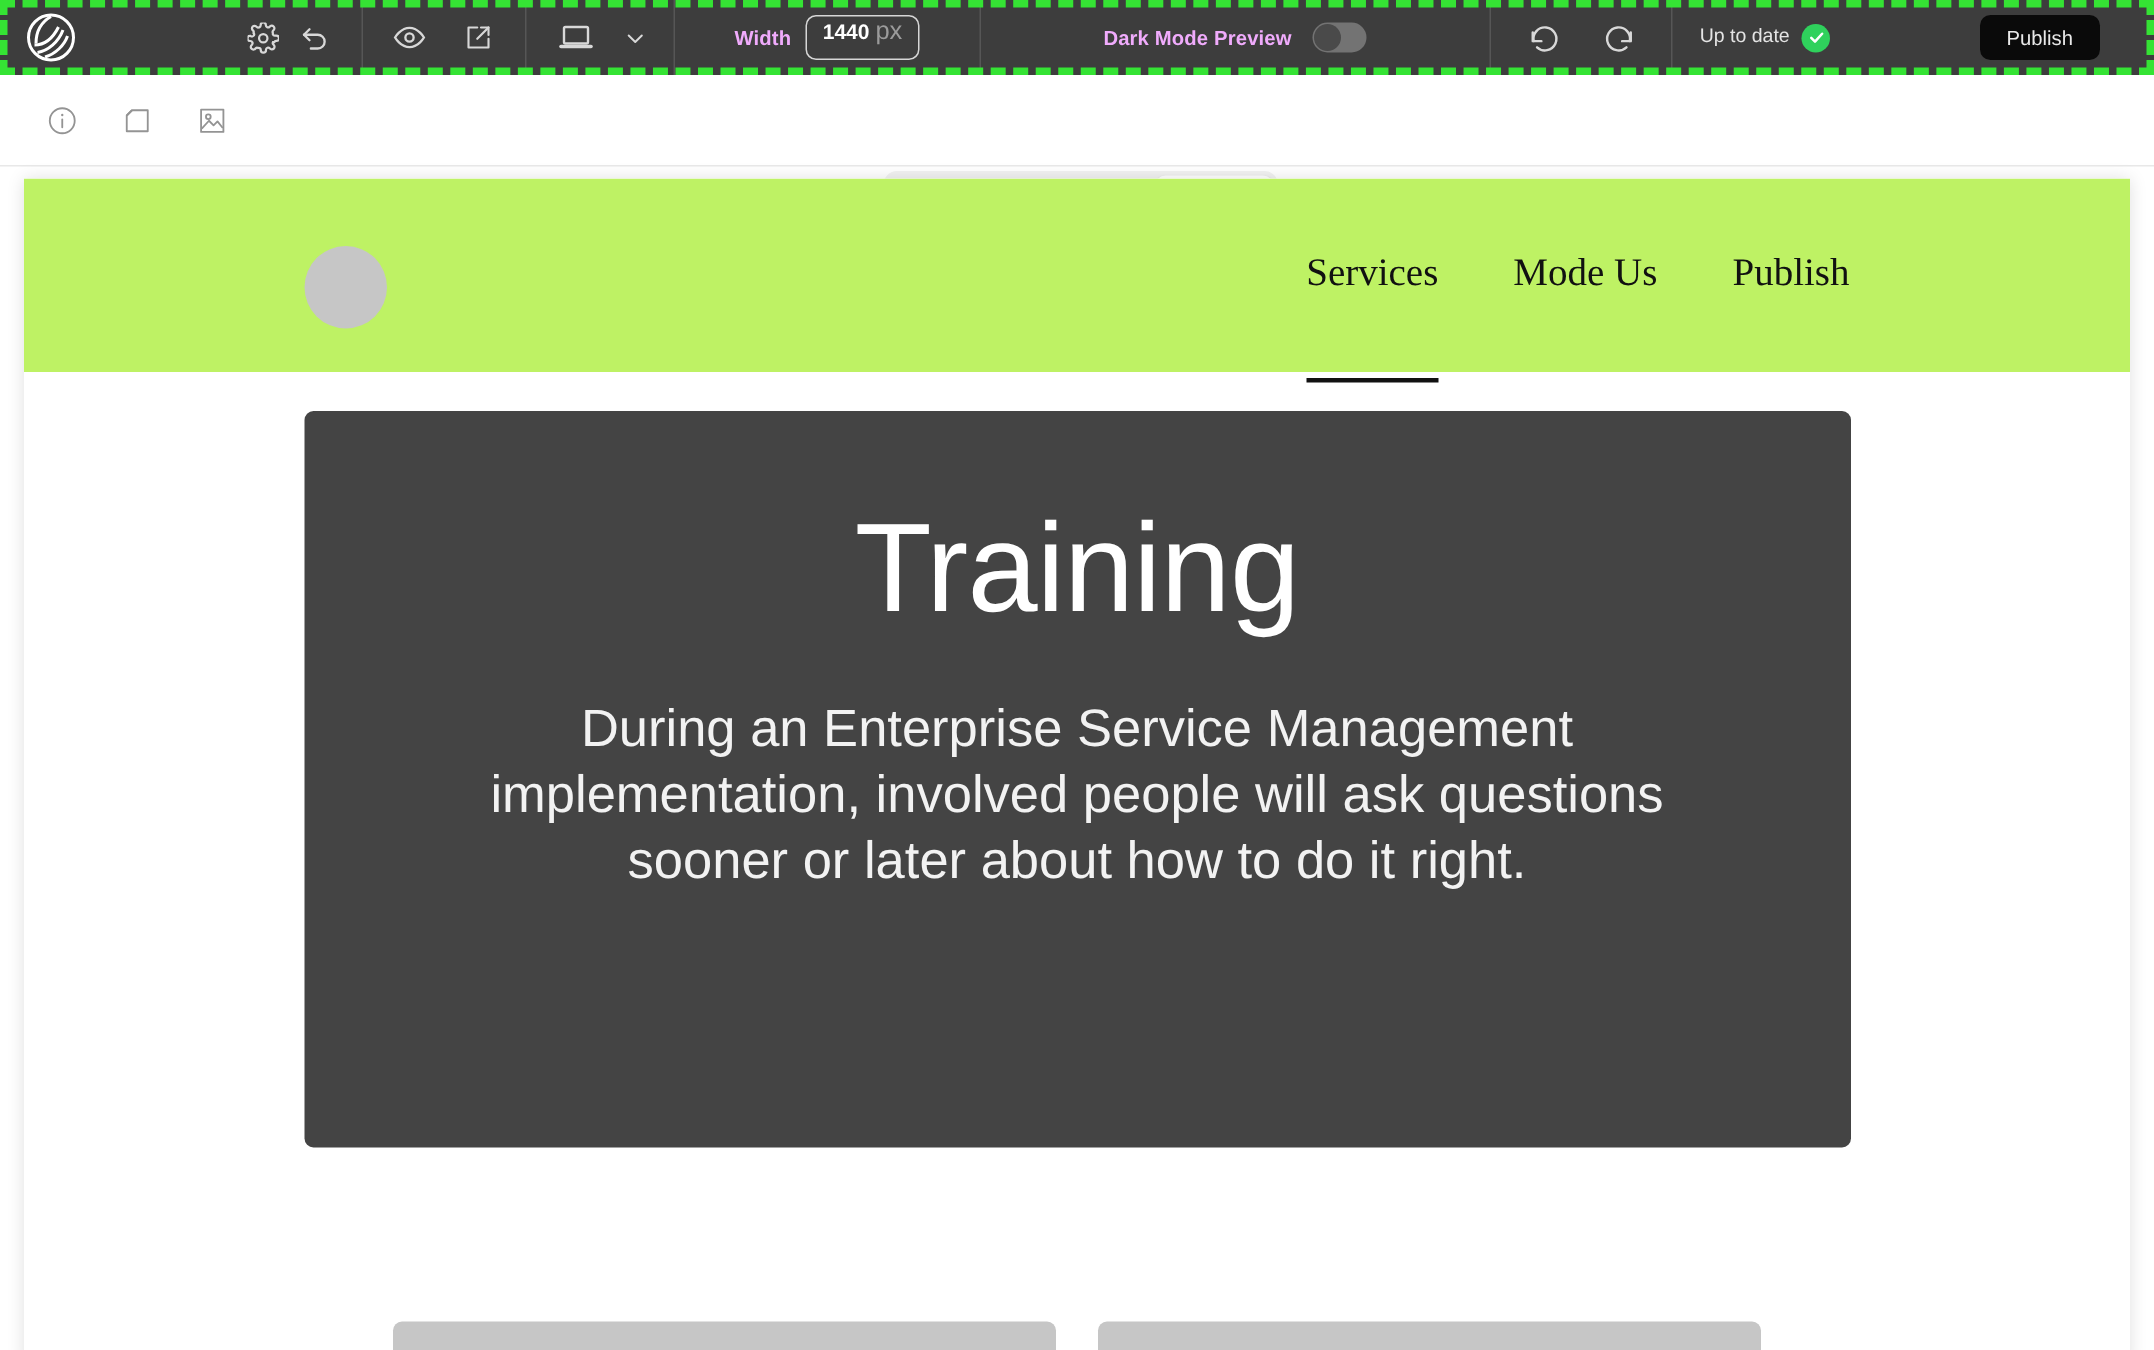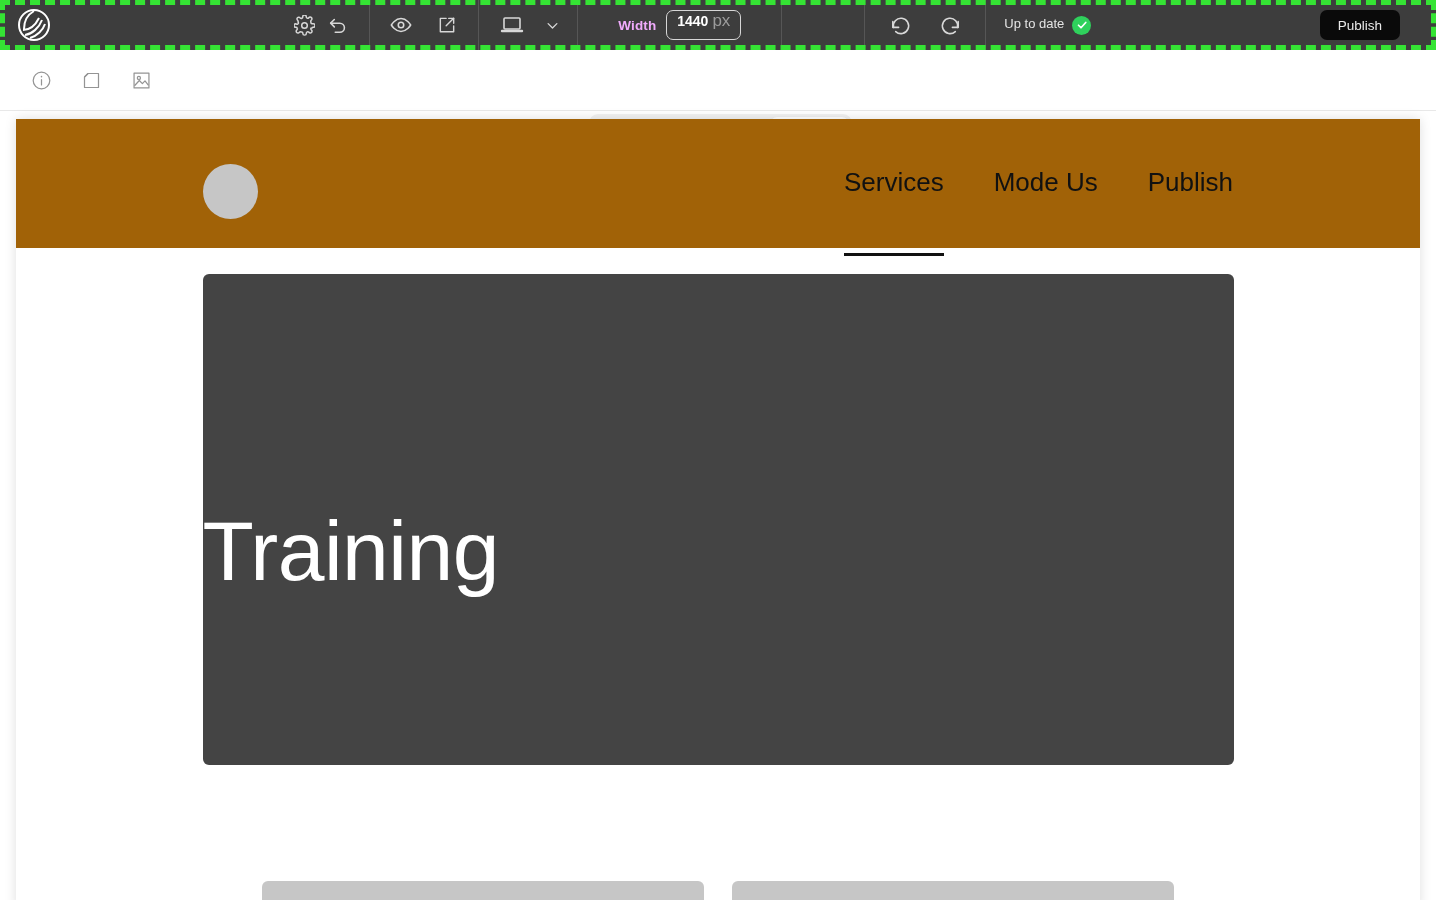--- a/index.html
+++ b/index.html
@@ -111,22 +111,23 @@
   
   #preview-canvas {
     position: absolute; left: 16px; top: 119px;
     width: 1404px; height: 790px;
     background: #ffffff;
     box-shadow: 0 0 11px rgba(0,0,0,.13);
     overflow: hidden;
   }
 
   #site-header {
-    height: 129px; background: #a16207;
+    height: 129px; background: #bef264;
     position: relative;
+    font-family: Liberation Serif, serif;
   }
   #site-logo-placeholder {
     position: absolute; left: 187px; top: 45px;
     width: 55px; height: 55px; border-radius: 50%;
     background: #c6c6c6;
   }
   #site-nav {
     position: absolute; right: 187px; top: 0;
     height: 129px; display: flex; align-items: center; gap: 50px;
   }
@@ -136,21 +137,21 @@
   }
   .nav-link.active::after {
     content: ""; position: absolute;
     left: 0; right: 0; bottom: -55px;
     height: 3px; background: #111111;
   }
 
   #hero-card {
     margin: 26px auto 0; width: 1031px; height: 491px;
     background: #444444; border-radius: 6px;
-    display: flex; 
+    display: flex; flex-direction: column;
     align-items: center; justify-content: flex-start;
     padding-top: 62px;
   }
   #hero-title {
     color: #ffffff; font-size: 84px; font-weight: normal;
     line-height: 1; letter-spacing: -.5px;
   }
   #hero-subtitle {
     color: #f2f2f2; font-size: 35px; line-height: 1.26;
     text-align: center; max-width: 790px; margin-top: 44px;
@@ -235,20 +236,26 @@
   <div class="tb-group" style="padding-left:40px">
     <span class="tb-label">Width</span>
     <div id="width-field">
       <span id="width-value">1440</span>
       <span id="width-unit">px</span>
     </div>
   </div>
 
   <div class="tb-divider" style="margin-left:40px"></div>
 
+  <div class="tb-group" style="padding-left:82px">
+    <span class="tb-label">Dark Mode Preview</span>
+    <div id="dark-mode-toggle">
+      <div class="knob"></div>
+    </div>
+  </div>
 
   <div class="tb-divider" style="margin-left:82px"></div>
 
   <div class="tb-group" style="padding:0 18px; gap:16px">
     <div class="tb-icon">
       <svg width="23" height="23" viewBox="0 0 24 24" fill="none" stroke="currentColor" stroke-width="1.7" stroke-linecap="round" stroke-linejoin="round">
         <path d="M4 8 L4 14 L10 14"></path>
         <path d="M4.6 14 A8 8 0 1 1 7 18.3"></path>
       </svg>
     </div>
@@ -339,19 +346,20 @@
     <div id="site-logo-placeholder"></div>
     <div id="site-nav">
       <span class="nav-link active">Services</span>
       <span class="nav-link">Mode Us</span>
       <span class="nav-link">Publish</span>
     </div>
   </div>
 
   <div id="hero-card">
     <h1 id="hero-title">Training</h1>
+    <p id="hero-subtitle">During an Enterprise Service Management implementation, involved people will ask questions sooner or later about how to do it right.</p>
   </div>
 
   <div id="content-placeholders">
     <div class="placeholder-bar"></div>
     <div class="placeholder-bar"></div>
   </div>
 </div>
 
 </body></html>

